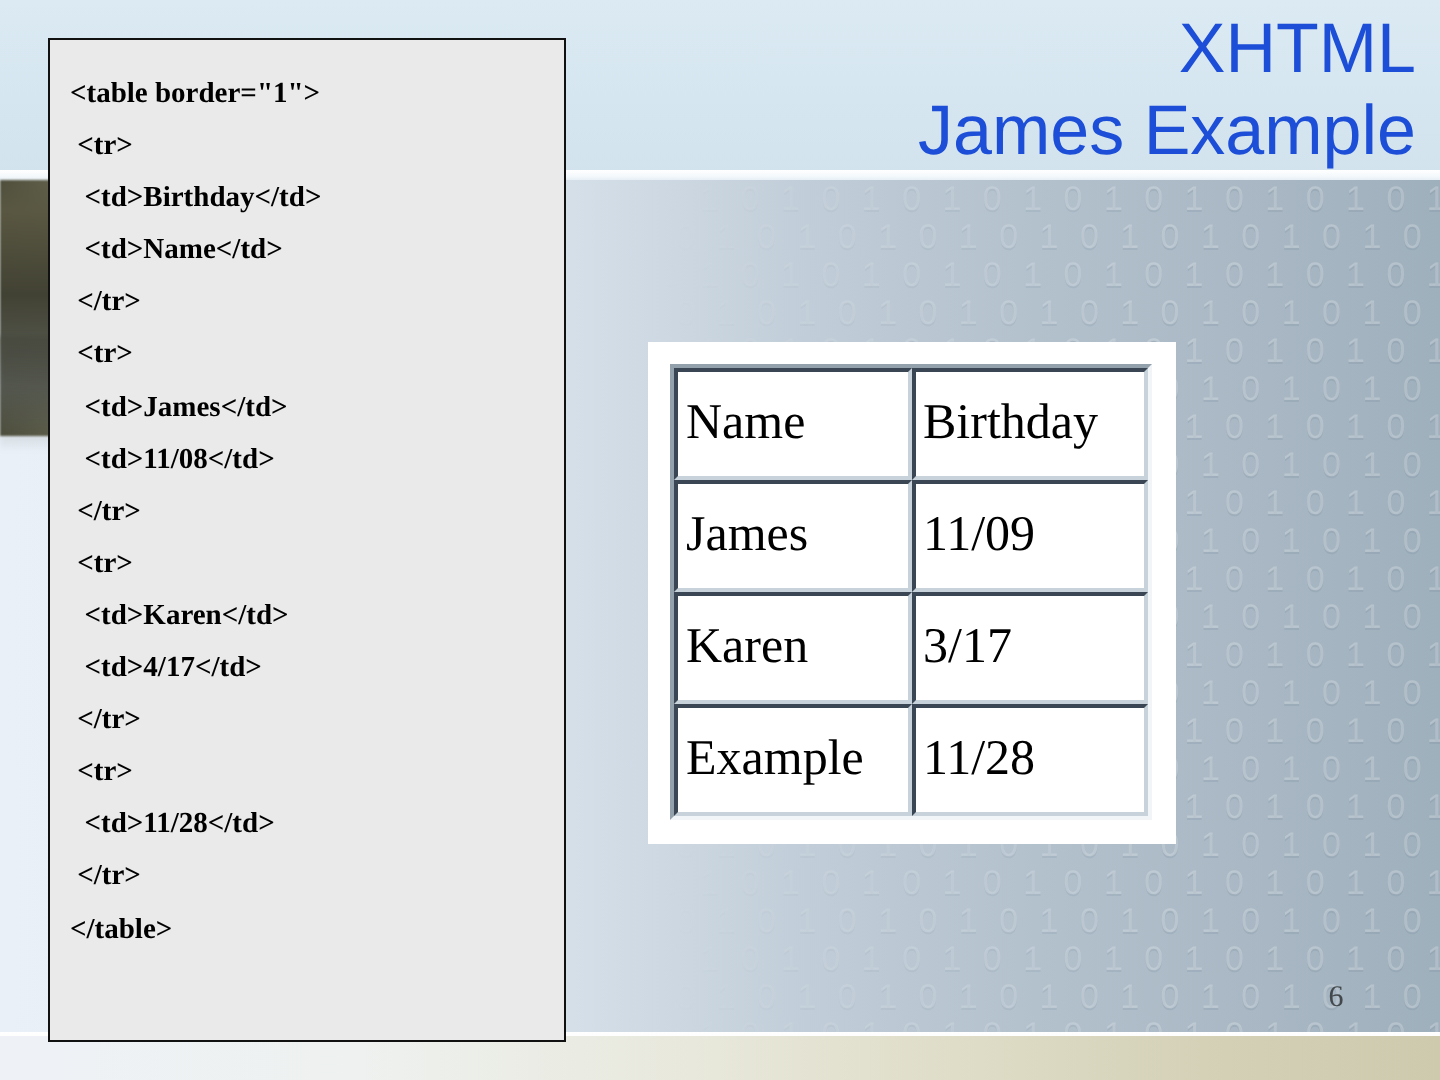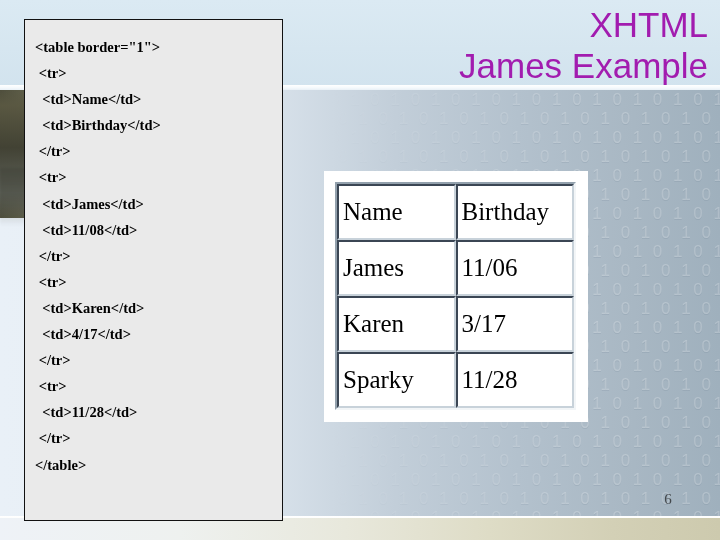--- a/index.html
+++ b/index.html
@@ -107,21 +107,21 @@
 
   
   .title {
     position: absolute;
     left: 330px; top: 4px;
     width: 378px;
     text-align: right;
     font-size: 35px;
     line-height: 41px;
     font-weight: 400;
-    color: #a21caf;
+    color: #1d4ed8;
     font-family: "Liberation Sans", sans-serif;
     letter-spacing: 0px;
   }
 
   
   .code-box {
     position: absolute;
     left: 24px; top: 19px;
     width: 259px; height: 502px;
     background: #eaeaea;
@@ -226,22 +226,22 @@
   <div class="bg-bottom"></div>
 
   <div class="title">
     <div>XHTML</div>
     <div>James Example</div>
   </div>
 
   <div class="code-box" id="code-box">
       <div class="code-line">&lt;table border="1"&gt;</div>
       <div class="code-line"> &lt;tr&gt;</div>
+      <div class="code-line">  &lt;td&gt;Birthday&lt;/td&gt;</div>
       <div class="code-line">  &lt;td&gt;Name&lt;/td&gt;</div>
-      <div class="code-line">  &lt;td&gt;Birthday&lt;/td&gt;</div>
       <div class="code-line"> &lt;/tr&gt;</div>
       <div class="code-line"> &lt;tr&gt;</div>
       <div class="code-line">  &lt;td&gt;James&lt;/td&gt;</div>
       <div class="code-line">  &lt;td&gt;11/08&lt;/td&gt;</div>
       <div class="code-line"> &lt;/tr&gt;</div>
       <div class="code-line"> &lt;tr&gt;</div>
       <div class="code-line">  &lt;td&gt;Karen&lt;/td&gt;</div>
       <div class="code-line">  &lt;td&gt;4/17&lt;/td&gt;</div>
       <div class="code-line"> &lt;/tr&gt;</div>
       <div class="code-line"> &lt;tr&gt;</div>
@@ -252,28 +252,28 @@
 
   <div class="table-frame">
     <table class="tbl">
       <tbody id="tbl-body">
           <tr>
             <td class="c-name">Name</td>
             <td class="c-bday">Birthday</td>
           </tr>
           <tr>
             <td class="c-name">James</td>
-            <td class="c-bday">11/06</td>
+            <td class="c-bday">11/09</td>
           </tr>
           <tr>
             <td class="c-name">Karen</td>
             <td class="c-bday">3/17</td>
           </tr>
           <tr>
-            <td class="c-name">Sparky</td>
+            <td class="c-name">Example</td>
             <td class="c-bday">11/28</td>
           </tr>
         </tbody>
     </table>
   </div>
 
   <div class="page-num">6</div>
 
 </div>
 

